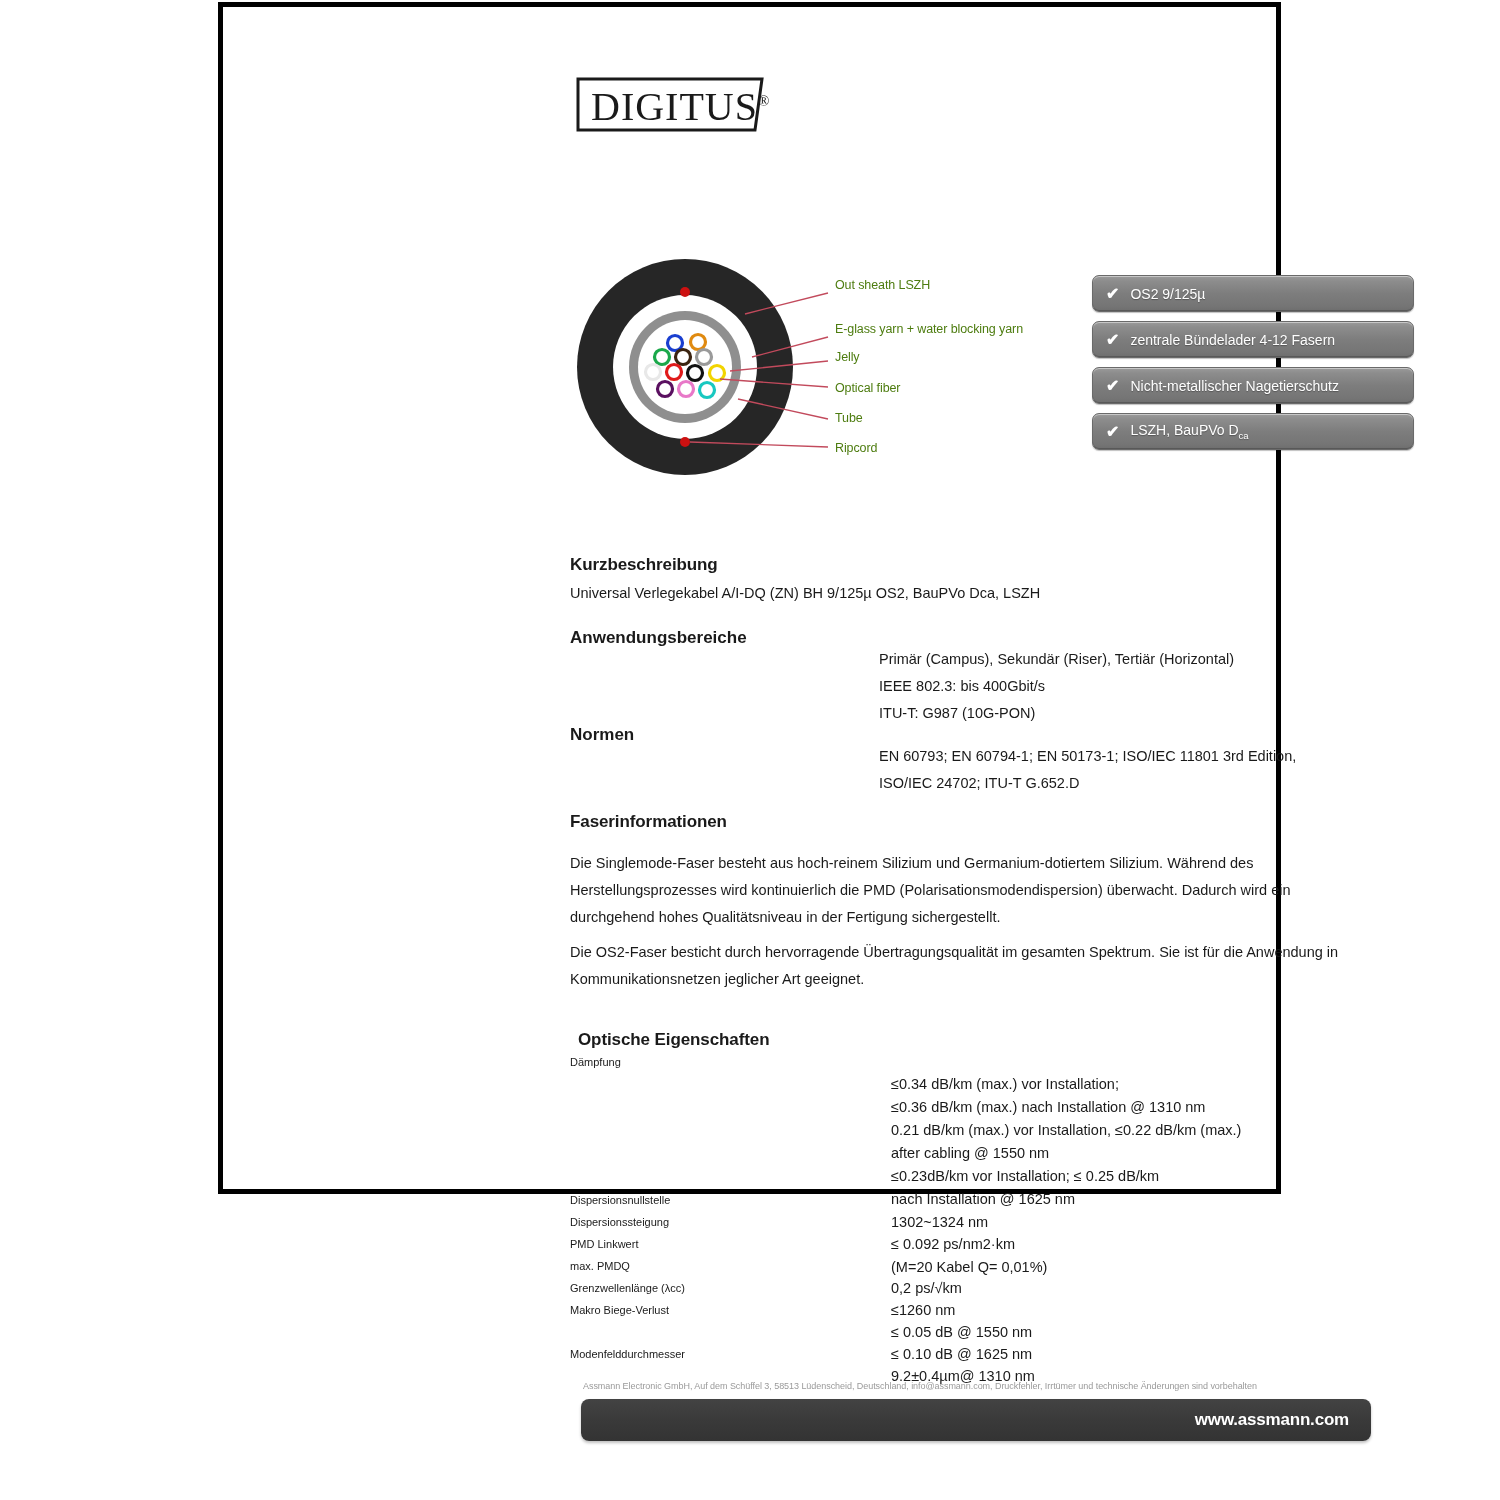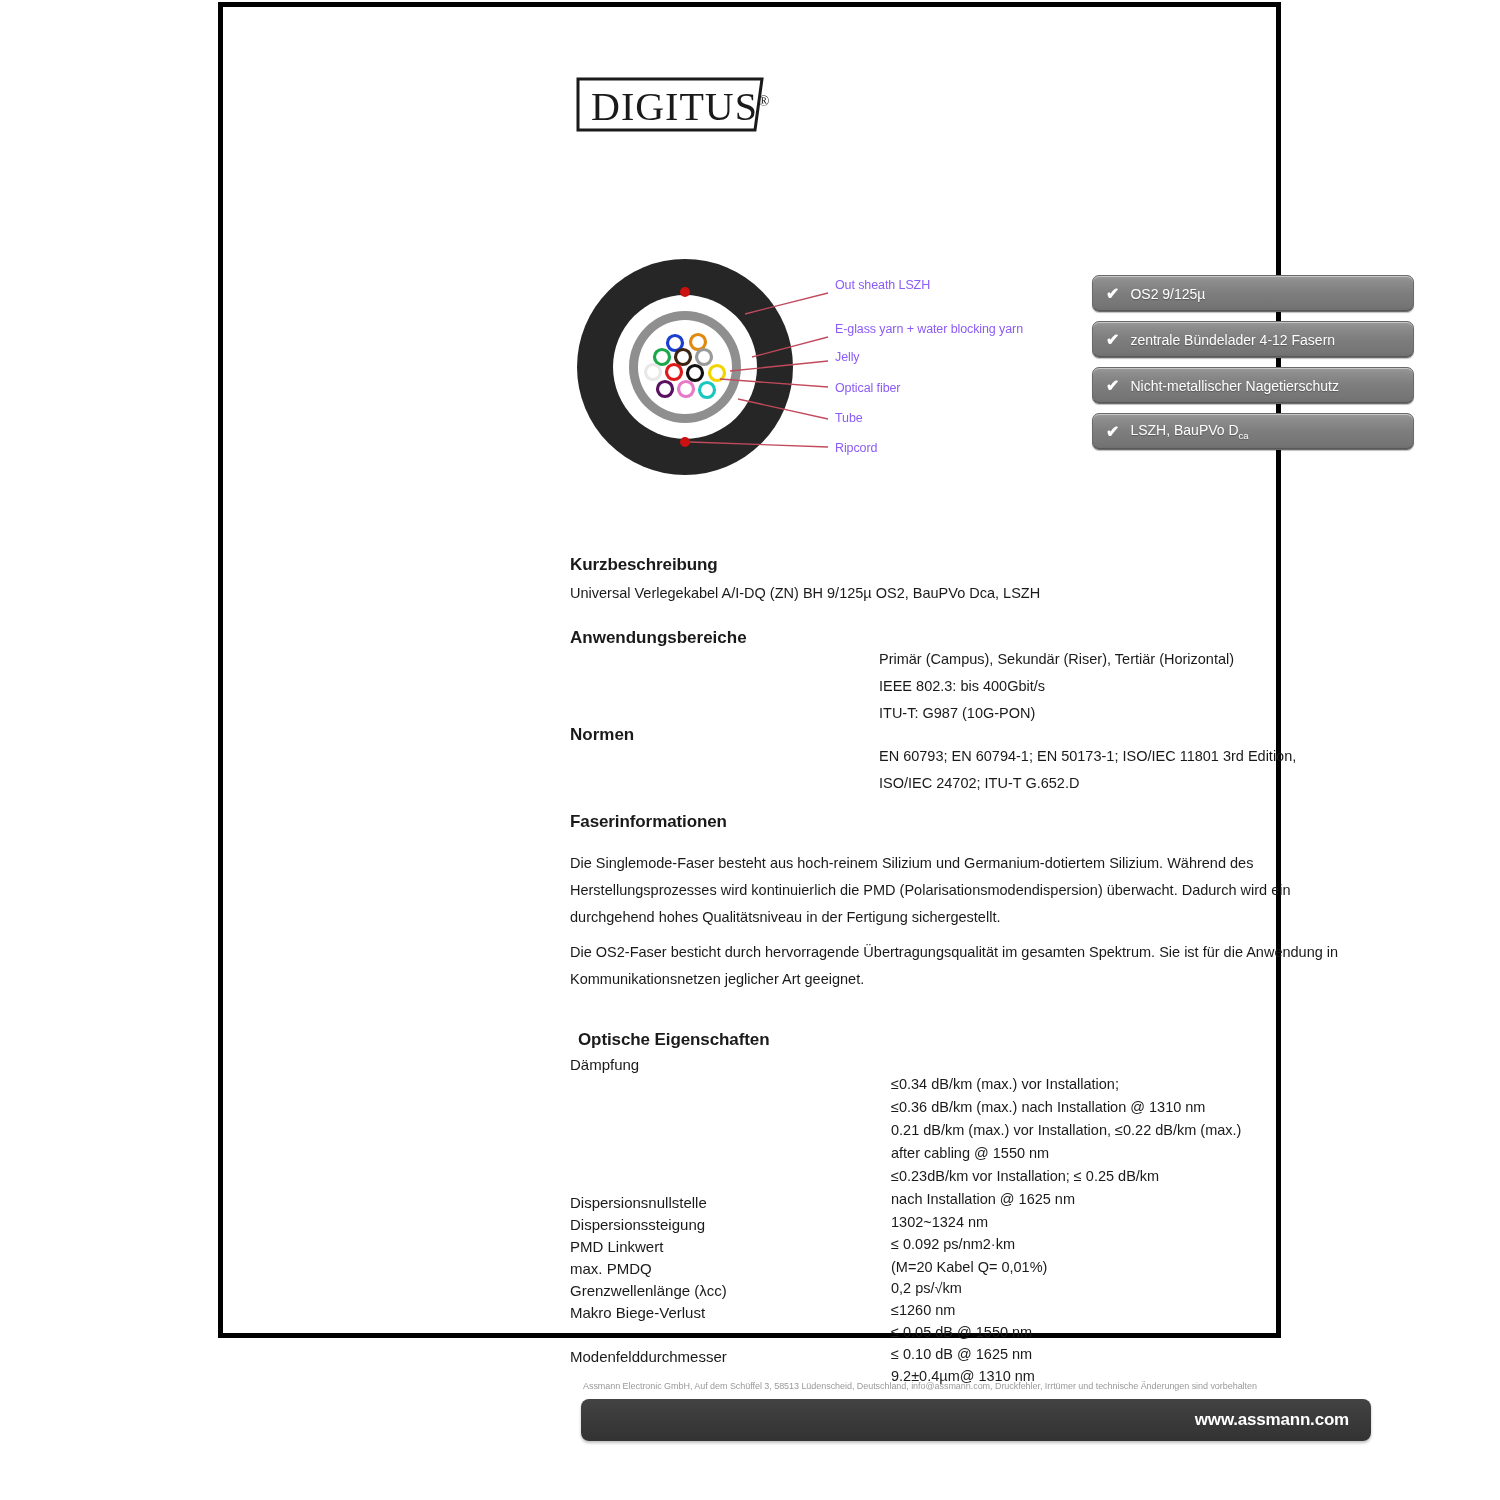--- a/index.html
+++ b/index.html
@@ -6,21 +6,21 @@
   body{
     width:1500px;height:1500px;
     background:#ffffff;
     font-family:"Liberation Sans", sans-serif;
     color:#1a1a1a;
     overflow:hidden;
   }
   .page-frame{
     position:absolute;
     left:218px;top:2px;
-    width:1063px;height:1336px;
+    width:1063px;height:1192px;
     border:5px solid #000000;
     box-sizing:border-box;
     background:#ffffff;
   }
   .logo-box{
     position:absolute;left:352px;top:69px;
     width:190px;height:57px;
   }
   .logo-box svg{display:block;}
   .logo-text{
@@ -41,21 +41,21 @@
 
   
   .diagram{
     position:absolute;left:347px;top:252px;
     width:490px;height:250px;
   }
   .cable-svg{display:block;}
   .callouts{
     position:absolute;left:612px;top:252px;
     width:260px;height:200px;
-    font-size:12.5px;color:#8b5cf6;
+    font-size:12.5px;color:#4d7c0f;
   }
   .callout{
     position:absolute;white-space:nowrap;
     letter-spacing:-0.1px;
   }
 
   
   .badges{
     position:absolute;left:869px;top:268px;
     width:322px;
@@ -96,21 +96,21 @@
     white-space:nowrap;
   }
   .para{
     position:absolute;
     font-size:14.5px;
     line-height:27px;
     width:790px;
   }
   .kv-label{
     position:absolute;
-    font-size:15px;white-space:nowrap;
+    font-size:11px;white-space:nowrap;
   }
   .kv-val{
     position:absolute;
     font-size:14.5px;white-space:nowrap;margin-top:20px;
   }
   .kv-label-b{
     position:absolute;
     font-size:17px;font-weight:bold;white-space:nowrap;
   }
 

